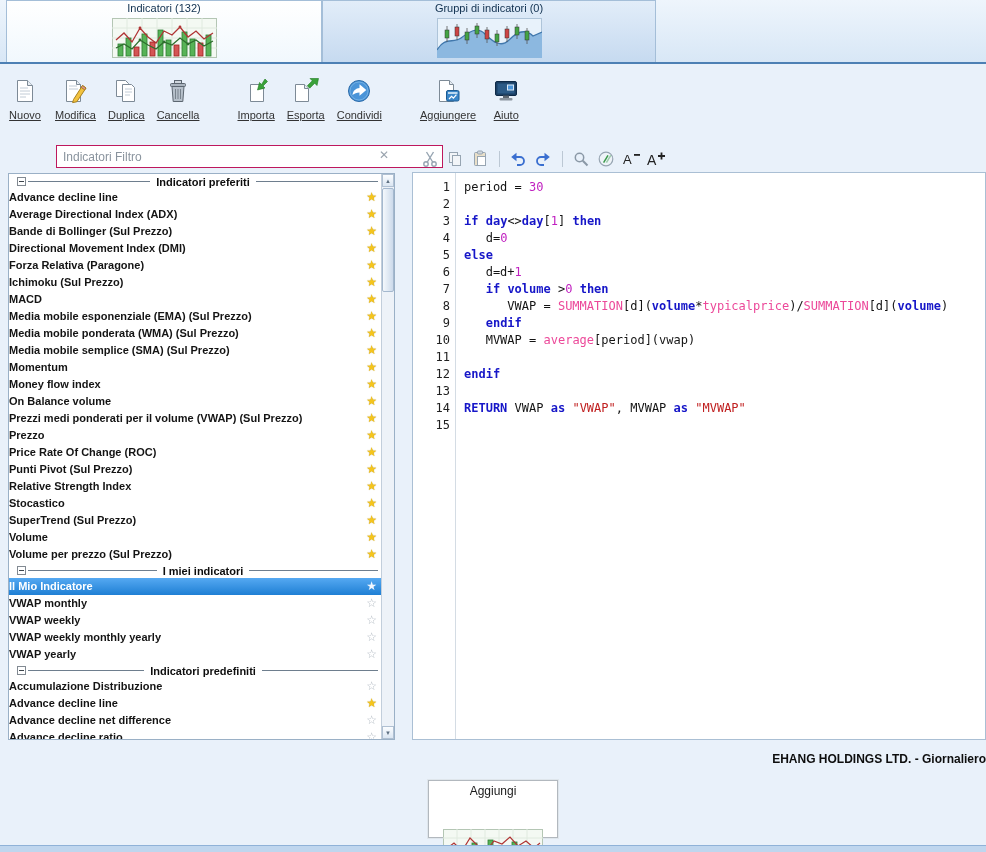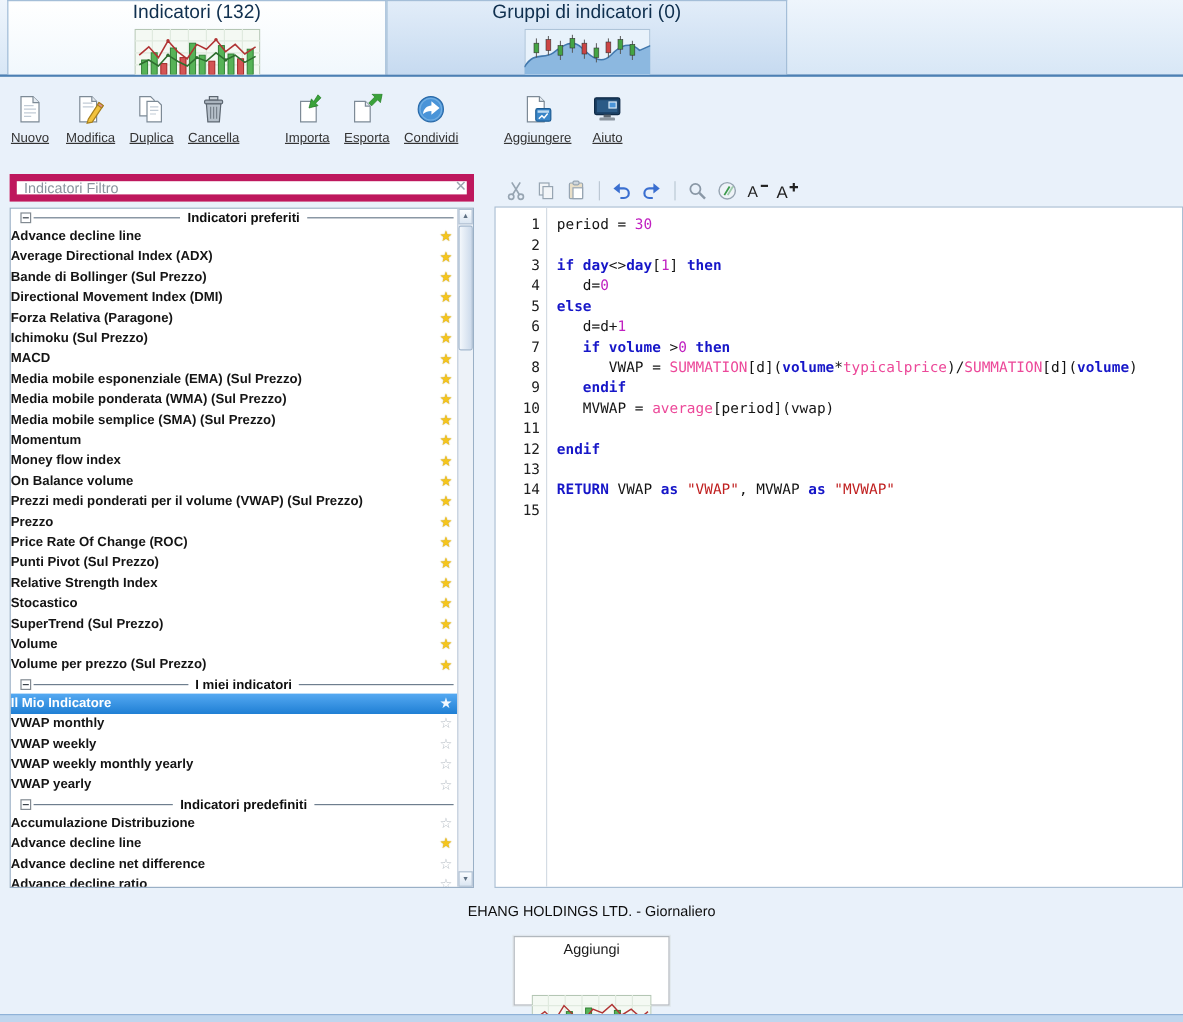--- a/index.html
+++ b/index.html
@@ -6,33 +6,33 @@
 html,body{width:986px;height:852px;}
 body{position:relative;overflow:hidden;background:#e9f1fa;font-family:"Liberation Sans","DejaVu Sans",sans-serif;font-size:12px;color:#1a1a1a;}
 
 
 .tabstrip{position:absolute;left:0;top:0;width:986px;height:64px;display:flex;align-items:stretch;padding-left:6px;background:linear-gradient(#eef5fc,#d8e7f6);border-bottom:2px solid var(--accent,#4d80b4);}
 .tab{position:relative;display:flex;flex-direction:column;align-items:center;border:1px solid #a4bed8;border-bottom:none;background:linear-gradient(#e2edf9,#c6daf0);cursor:pointer;overflow:hidden;}
 .tab.active{background:linear-gradient(#ffffff,#f1f8fd);}
 .tab:nth-child(1){width:316px;}
 .tab:nth-child(2){width:334px;}
 .tab:nth-child(3){width:324px;}
-.tab-label{font-size:16px;color:#10304f;padding-top:1px;white-space:nowrap;}
+.tab-label{font-size:11px;color:#10304f;padding-top:1px;white-space:nowrap;}
 .thumb{display:inline-block;margin-top:4px;line-height:0;}
 
 
 .toolbar{position:absolute;left:2px;top:72px;height:70px;display:flex;align-items:flex-start;}
 .tbtn{display:flex;flex-direction:column;align-items:center;min-width:46px;padding:4px 4px 2px;margin-right:2px;cursor:pointer;border:1px solid transparent;border-radius:3px;}
 .tbtn .icon{height:28px;display:flex;align-items:center;line-height:0;}
 .tlabel{font-size:11px;color:#333;margin-top:4px;white-space:nowrap;text-decoration:underline;}
 .tsep{width:26px;height:1px;}
 
 
 .filter-row{position:absolute;left:8px;top:145px;width:387px;height:23px;}
-.filter-input{width:100%;height:100%;border:6px solid #be185d;padding:0 22px 0 6px;font:12px "Liberation Sans",sans-serif;color:#444;background:#fff;outline:none;}
+.filter-input{width:100%;height:100%;border:1px solid #be185d;padding:0 22px 0 6px;font:12px "Liberation Sans",sans-serif;color:#444;background:#fff;outline:none;margin-left:48px;}
 .filter-input::placeholder{color:#8a949e;}
 .filter-clear{position:absolute;right:6px;top:3px;color:#9aa4ae;font-size:12px;cursor:pointer;}
 
 
 .left-panel{position:absolute;left:8px;top:173px;width:387px;height:567px;background:#fff;border:1px solid #9ab0c6;}
 .list{position:absolute;left:0;top:0;right:13px;bottom:0;overflow:hidden;}
 .sec{display:flex;align-items:center;height:15px;padding:0 3px 0 8px;background:#fff;}
 .collapse{width:9px;height:9px;border:1px solid #828a92;position:relative;margin-right:2px;background:#fff;flex:0 0 9px;cursor:pointer;}
 .collapse::after{content:"";position:absolute;left:1px;right:1px;top:3px;border-top:1px solid #3c444c;}
 .hl{flex:1;border-top:1px solid #6e7e8e;height:0;}
@@ -55,21 +55,21 @@
 .eicon{width:23px;height:21px;display:flex;align-items:center;justify-content:center;margin-right:2px;cursor:pointer;border:1px solid transparent;border-radius:2px;line-height:0;}
 .esep{width:1px;height:16px;background:#bcc8d4;margin:0 6px;}
 .editor-wrap{position:absolute;left:0;top:27px;right:0;bottom:0;background:#fff;border:1px solid #aabfd4;overflow:hidden;cursor:text;}
 .editor{position:absolute;left:0;top:0;right:0;bottom:0;font-family:"DejaVu Sans Mono","Liberation Mono",monospace;font-size:12px;padding-top:6px;}
 .editor::before{content:"";position:absolute;left:42px;top:0;bottom:0;border-left:1px solid #d4dce4;}
 .eline{height:17px;line-height:17px;display:flex;}
 .lnum{flex:0 0 42px;text-align:right;padding-right:5px;color:#202020;}
 .lcode{white-space:pre;padding-left:9px;}
 
 
-.instrument{position:absolute;left:0;top:752px;width:986px;text-align:center;font-weight:normal;font-size:12px;color:#0e0e0e;}
+.instrument{position:absolute;left:0;top:752px;width:986px;text-align:right;font-weight:bold;font-size:12px;color:#0e0e0e;}
 .addbtn{position:absolute;left:428px;top:780px;width:130px;height:58px;background:#fff;border:1px solid #b2b8be;box-shadow:0 0 0 1px #dfe6ec;display:flex;flex-direction:column;align-items:center;padding-top:3px;cursor:pointer;font-family:inherit;gap:29px;}
 .addbtn-label{font-size:12px;color:#1a1a1a;}
 .addthumb{margin-top:2px;line-height:0;}
 .bottombar{position:absolute;left:0;bottom:0;width:986px;height:7px;background:#bfd6ee;border-top:1px solid #8fb2d8;}
 </style>
 <style>.tk-k{color:#1616c8;font-weight:bold}.tk-n{color:#c020c0}.tk-f{color:#ec4899}.tk-s{color:#c02020}.tk-t{color:#141414}</style></head>
 <body>
 
 <div class="tabstrip" id="tabstrip">
     <div class="tab active">

